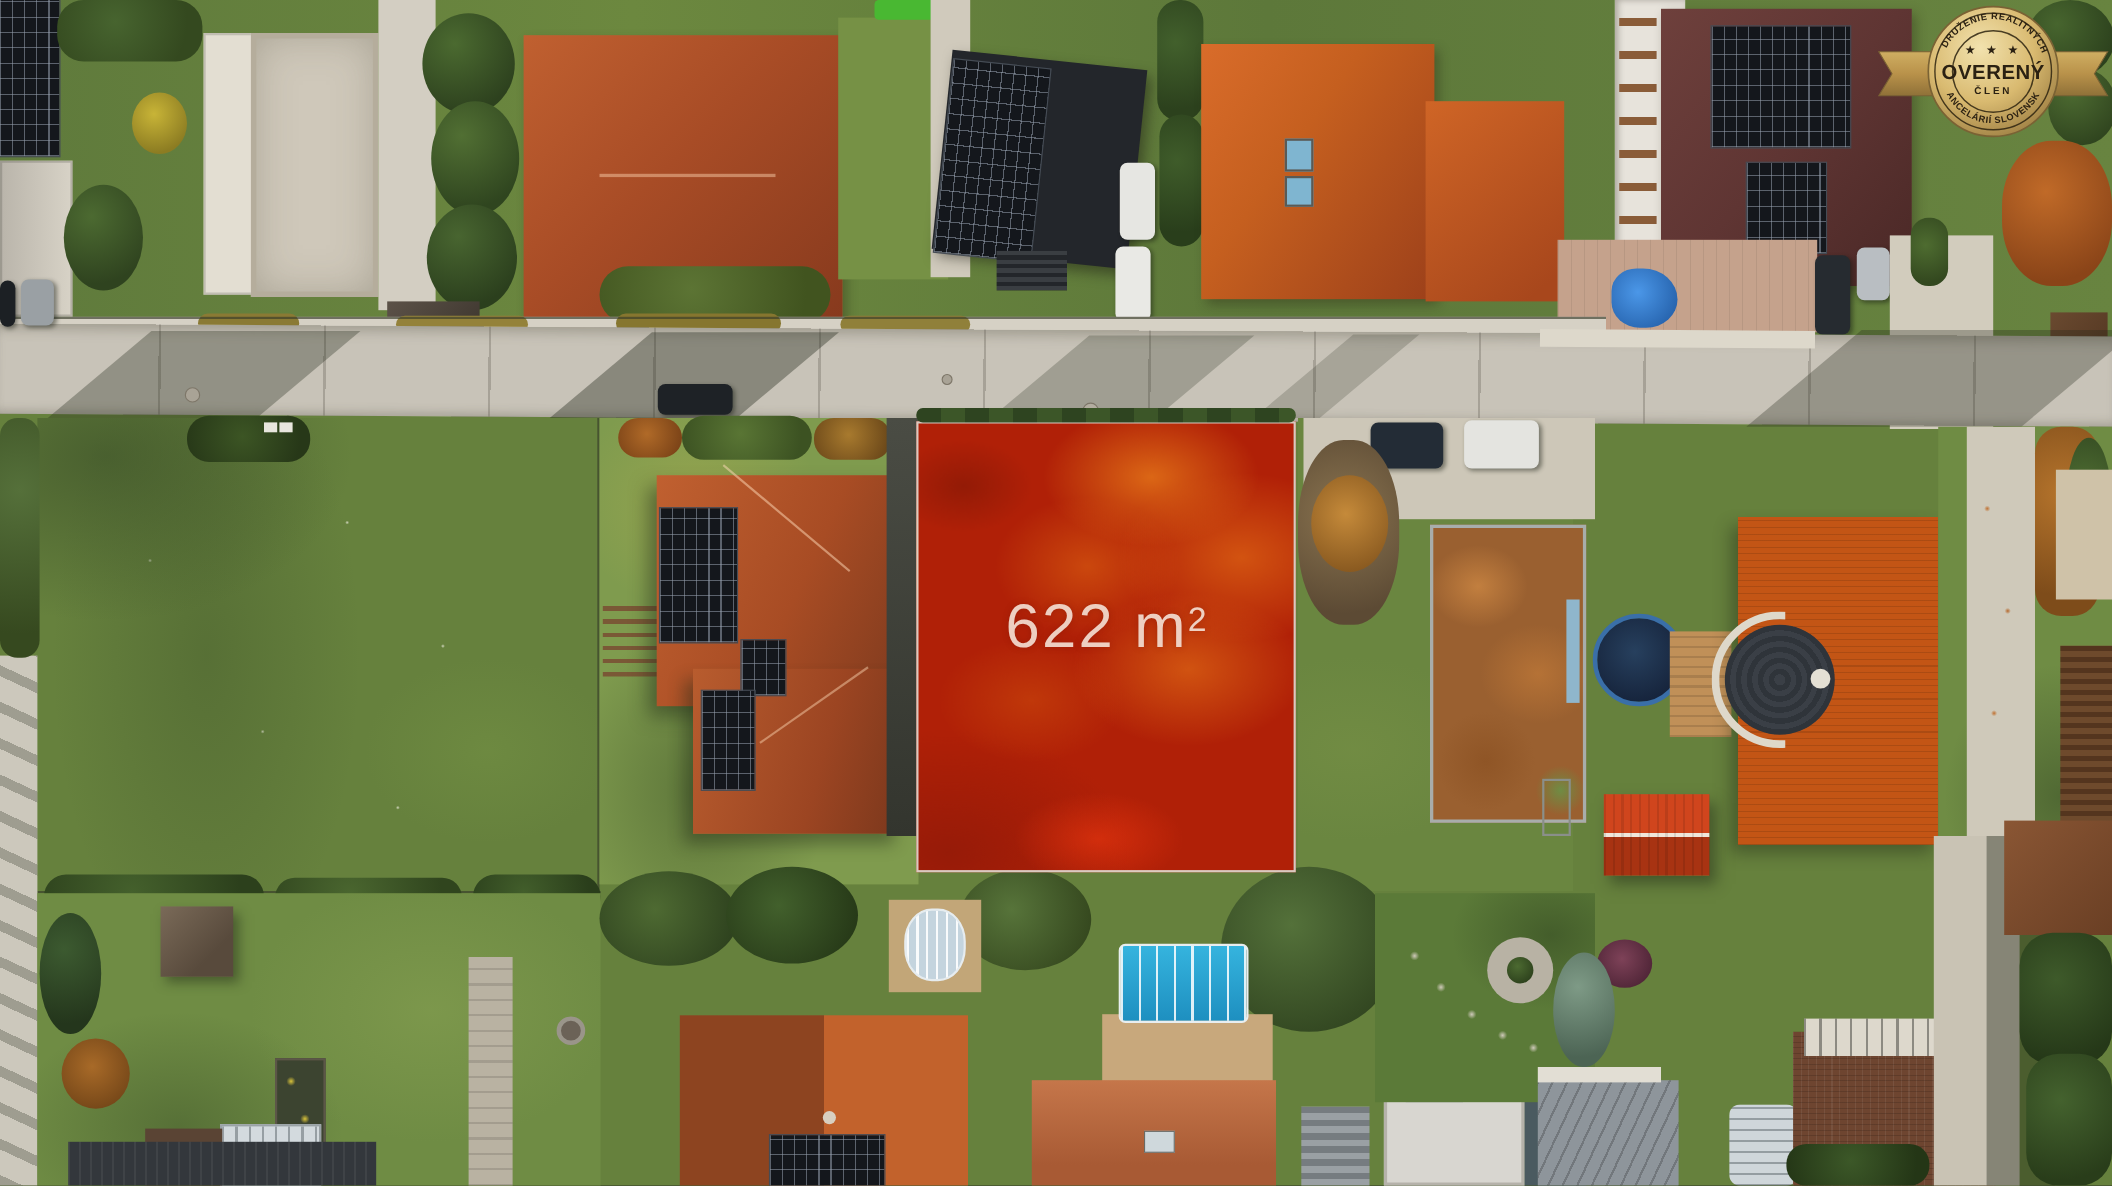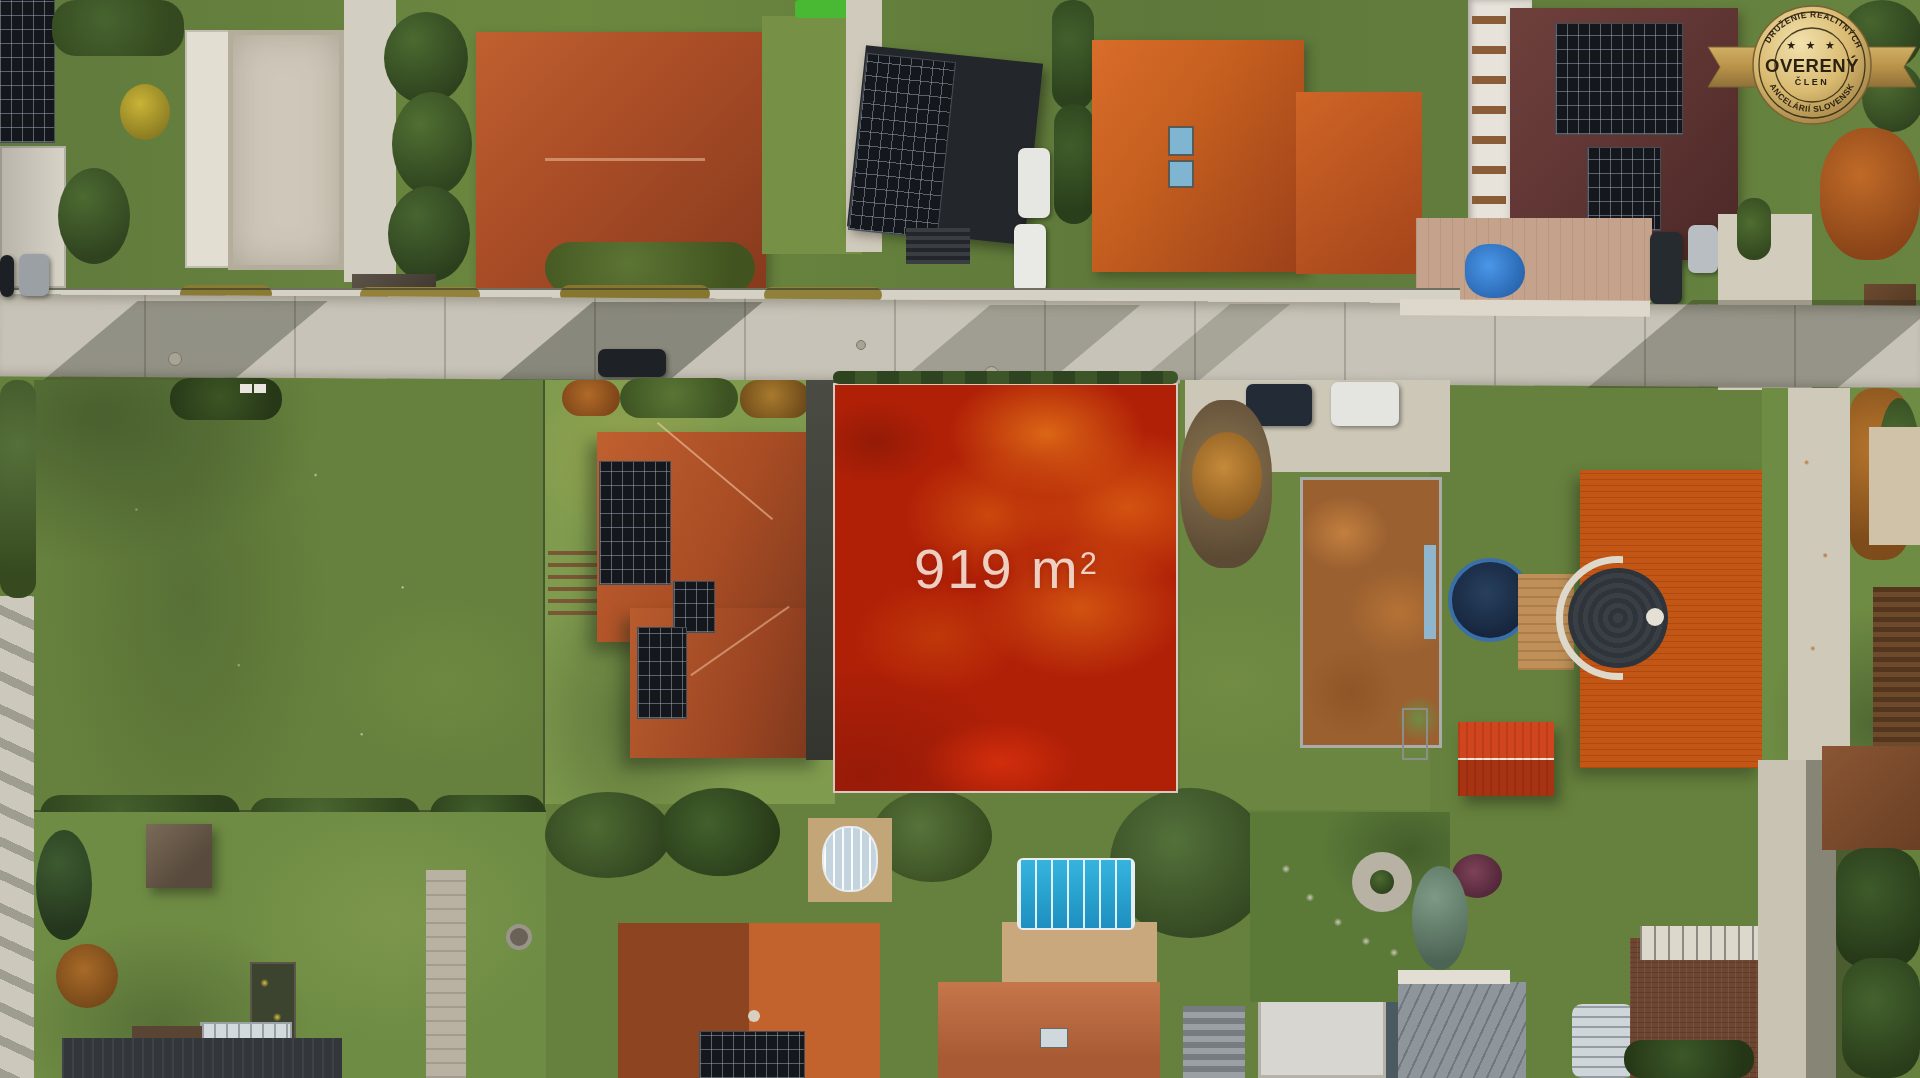--- a/index.html
+++ b/index.html
@@ -156,21 +156,21 @@
   <div class="e solar" style="left:600px;top:462px;width:70px;height:122px;"></div>
   <div class="e solar" style="left:674px;top:582px;width:40px;height:50px;"></div>
   <div class="e solar" style="left:638px;top:628px;width:48px;height:90px;"></div>
 
   <div class="e" style="left:806px;top:380px;width:30px;height:380px;background:linear-gradient(180deg,#4a4c44,#33352e);"></div>
 
   <div class="e" style="left:833px;top:371px;width:345px;height:13px;z-index:31;background:repeating-linear-gradient(90deg,#2e4420 0 22px,#3c5628 22px 44px);border-radius:6px;"></div>
 
   <div class="e" id="plot">
     <div class="area-label">
-      <span>919</span>&nbsp;<span>m</span><sup>2</sup>
+      <span>622</span>&nbsp;<span>m</span><sup>2</sup>
     </div>
   </div>
 
   <div class="e" style="left:1180px;top:380px;width:250px;height:430px;background:#6a8640;background-image:radial-gradient(180px 120px at 20% 70%,rgba(120,145,70,.5),transparent 70%);"></div>
   <div class="e" style="left:1185px;top:380px;width:265px;height:92px;background:#cdc7b8;"></div>
   <div class="e car" style="left:1246px;top:384px;width:66px;height:42px;background:#232c36;"></div>
   <div class="e car" style="left:1331px;top:382px;width:68px;height:44px;background:#e4e4e0;"></div>
   <div class="e tree" style="left:1180px;top:400px;width:92px;height:168px;background:radial-gradient(circle at 45% 40%,#8a7450,#5c4a34 80%);border-radius:45%;"></div>
   <div class="e tree" style="left:1192px;top:432px;width:70px;height:88px;background:radial-gradient(circle at 45% 40%,#c58a3a,#8a5a20 80%);"></div>
 

